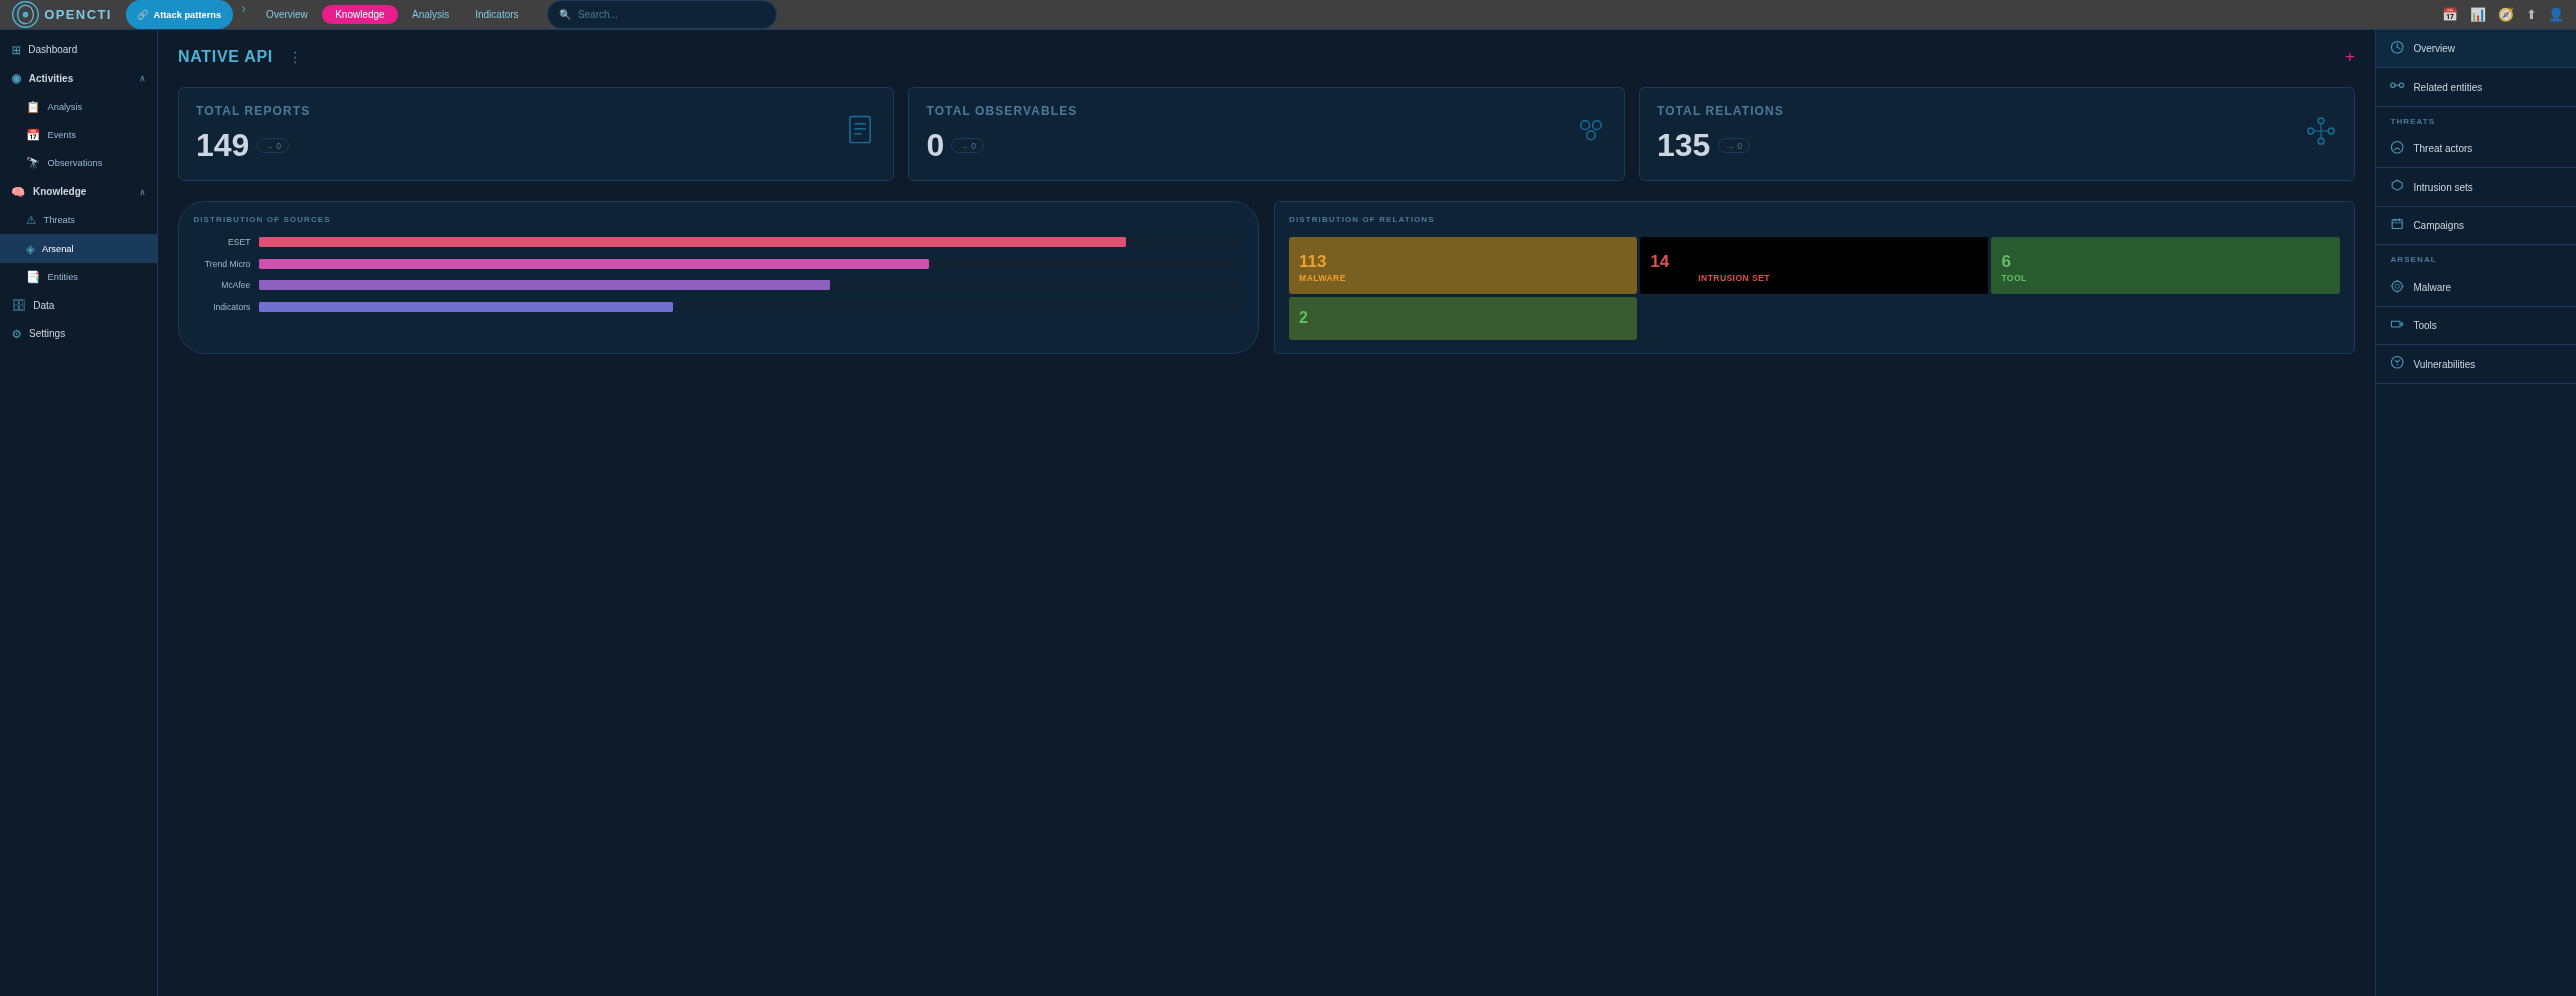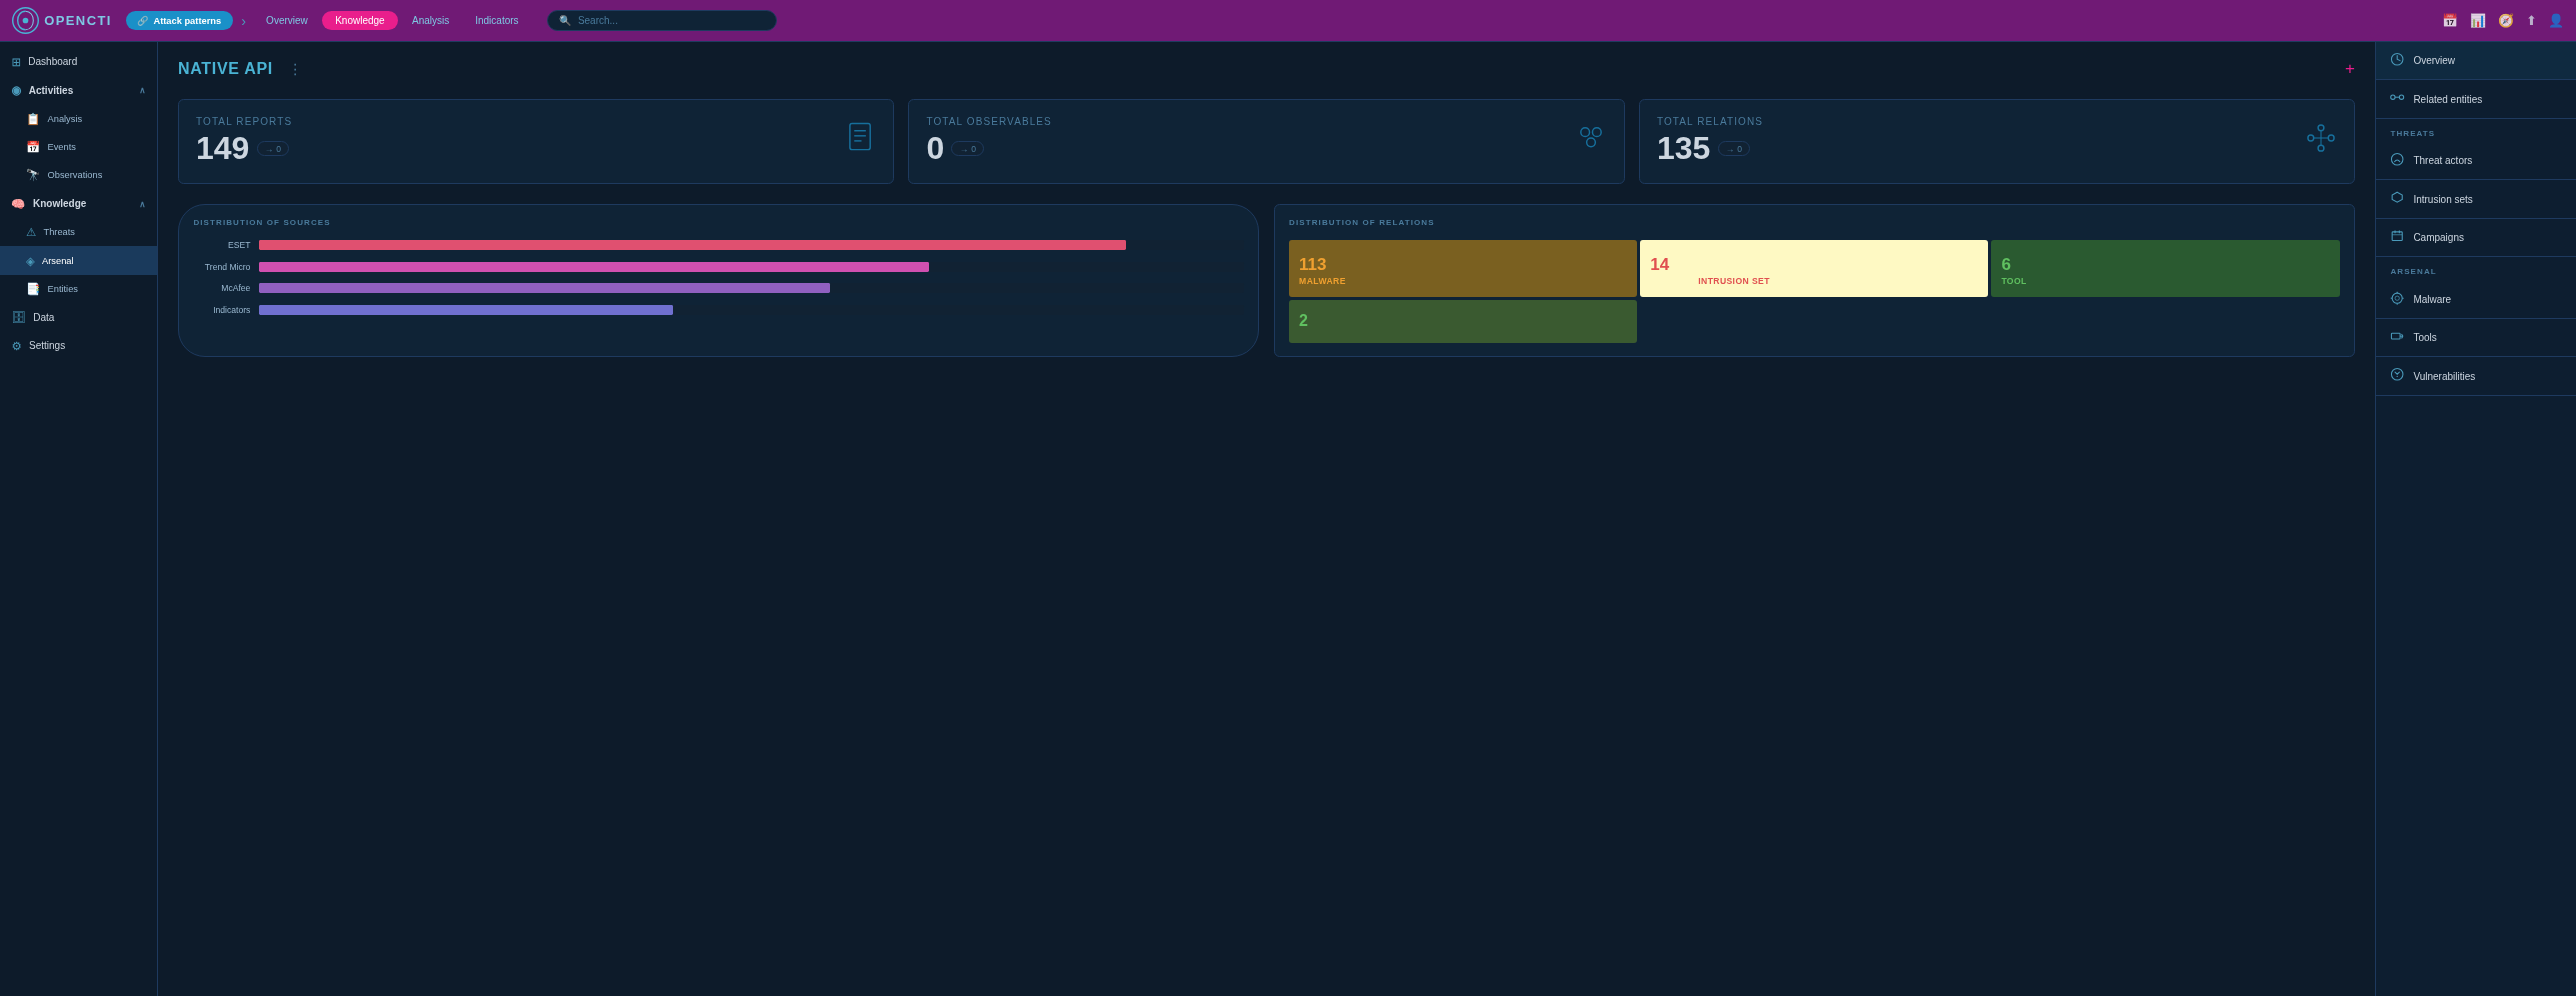--- a/index.html
+++ b/index.html
@@ -8,25 +8,24 @@
       background: #0d1b2a;
       color: #cdd6e0;
       min-height: 100vh;
       display: flex;
       flex-direction: column;
       overflow: hidden;
     }
 
     
     .topnav {
-      background: #701a75;
+      background: #404040;
       border-bottom: 0.7px solid #1e3a5f;
-      height: 42px;
-      display: flex;
-      align-items: center;
+      height: 30px;
+      display: flex;
       padding: 0 11.5px;
       gap: 8.6px;
       flex-shrink: 0;
       z-index: 100;
     }
     .logo-area {
       display: flex;
       align-items: center;
       gap: 5.7px;
       margin-right: 5.7px;
@@ -205,26 +204,26 @@
       background: #0f2336;
       border: 0.7px solid #1e3a5f;
       border-radius: 5.7px;
       padding: 16px 17px;
       display: flex;
       align-items: center;
       justify-content: space-between;
     }
     .stat-card-left {}
     .stat-label {
-      font-size: 10px;
-      font-weight: 400;
+      font-size: 12px;
+      font-weight: 700;
       letter-spacing: 1.1px;
       color: #4a7a9b;
       text-transform: uppercase;
-      margin-bottom: 3px;
+      margin-bottom: 9px;
     }
     .stat-value-row {
       display: flex;
       align-items: center;
       gap: 7.2px;
     }
     .stat-value {
       font-size: 32px;
       font-weight: 700;
       color: #cdd6e0;
@@ -317,21 +316,21 @@
     }
     .rel-type-label {
       font-size: 8.6px;
       font-weight: 600;
       text-transform: uppercase;
       letter-spacing: 0.4px;
     }
     .rel-cell.malware { background: #7a6020; }
     .rel-cell.malware .rel-value { color: #f0a030; }
     .rel-cell.malware .rel-type-label { color: #f0a030; }
-    .rel-cell.intrusion { background: #fef9c3; }
+    .rel-cell.intrusion { background: #000000; }
     .rel-cell.intrusion .rel-value { color: #e05050; }
     .rel-cell.intrusion .rel-type-label { color: #e05050; margin-left: 48px; }
     .rel-cell.tool { background: #2a5a30; }
     .rel-cell.tool .rel-value { color: #60c060; }
     .rel-cell.tool .rel-type-label { color: #60c060; }
     .rel-cell.small-val { background: #3a5a30; min-height: 43px; }
     .rel-cell.small-val .rel-value { font-size: 16px; color: #60c060; }
 
     
     .right-panel {

